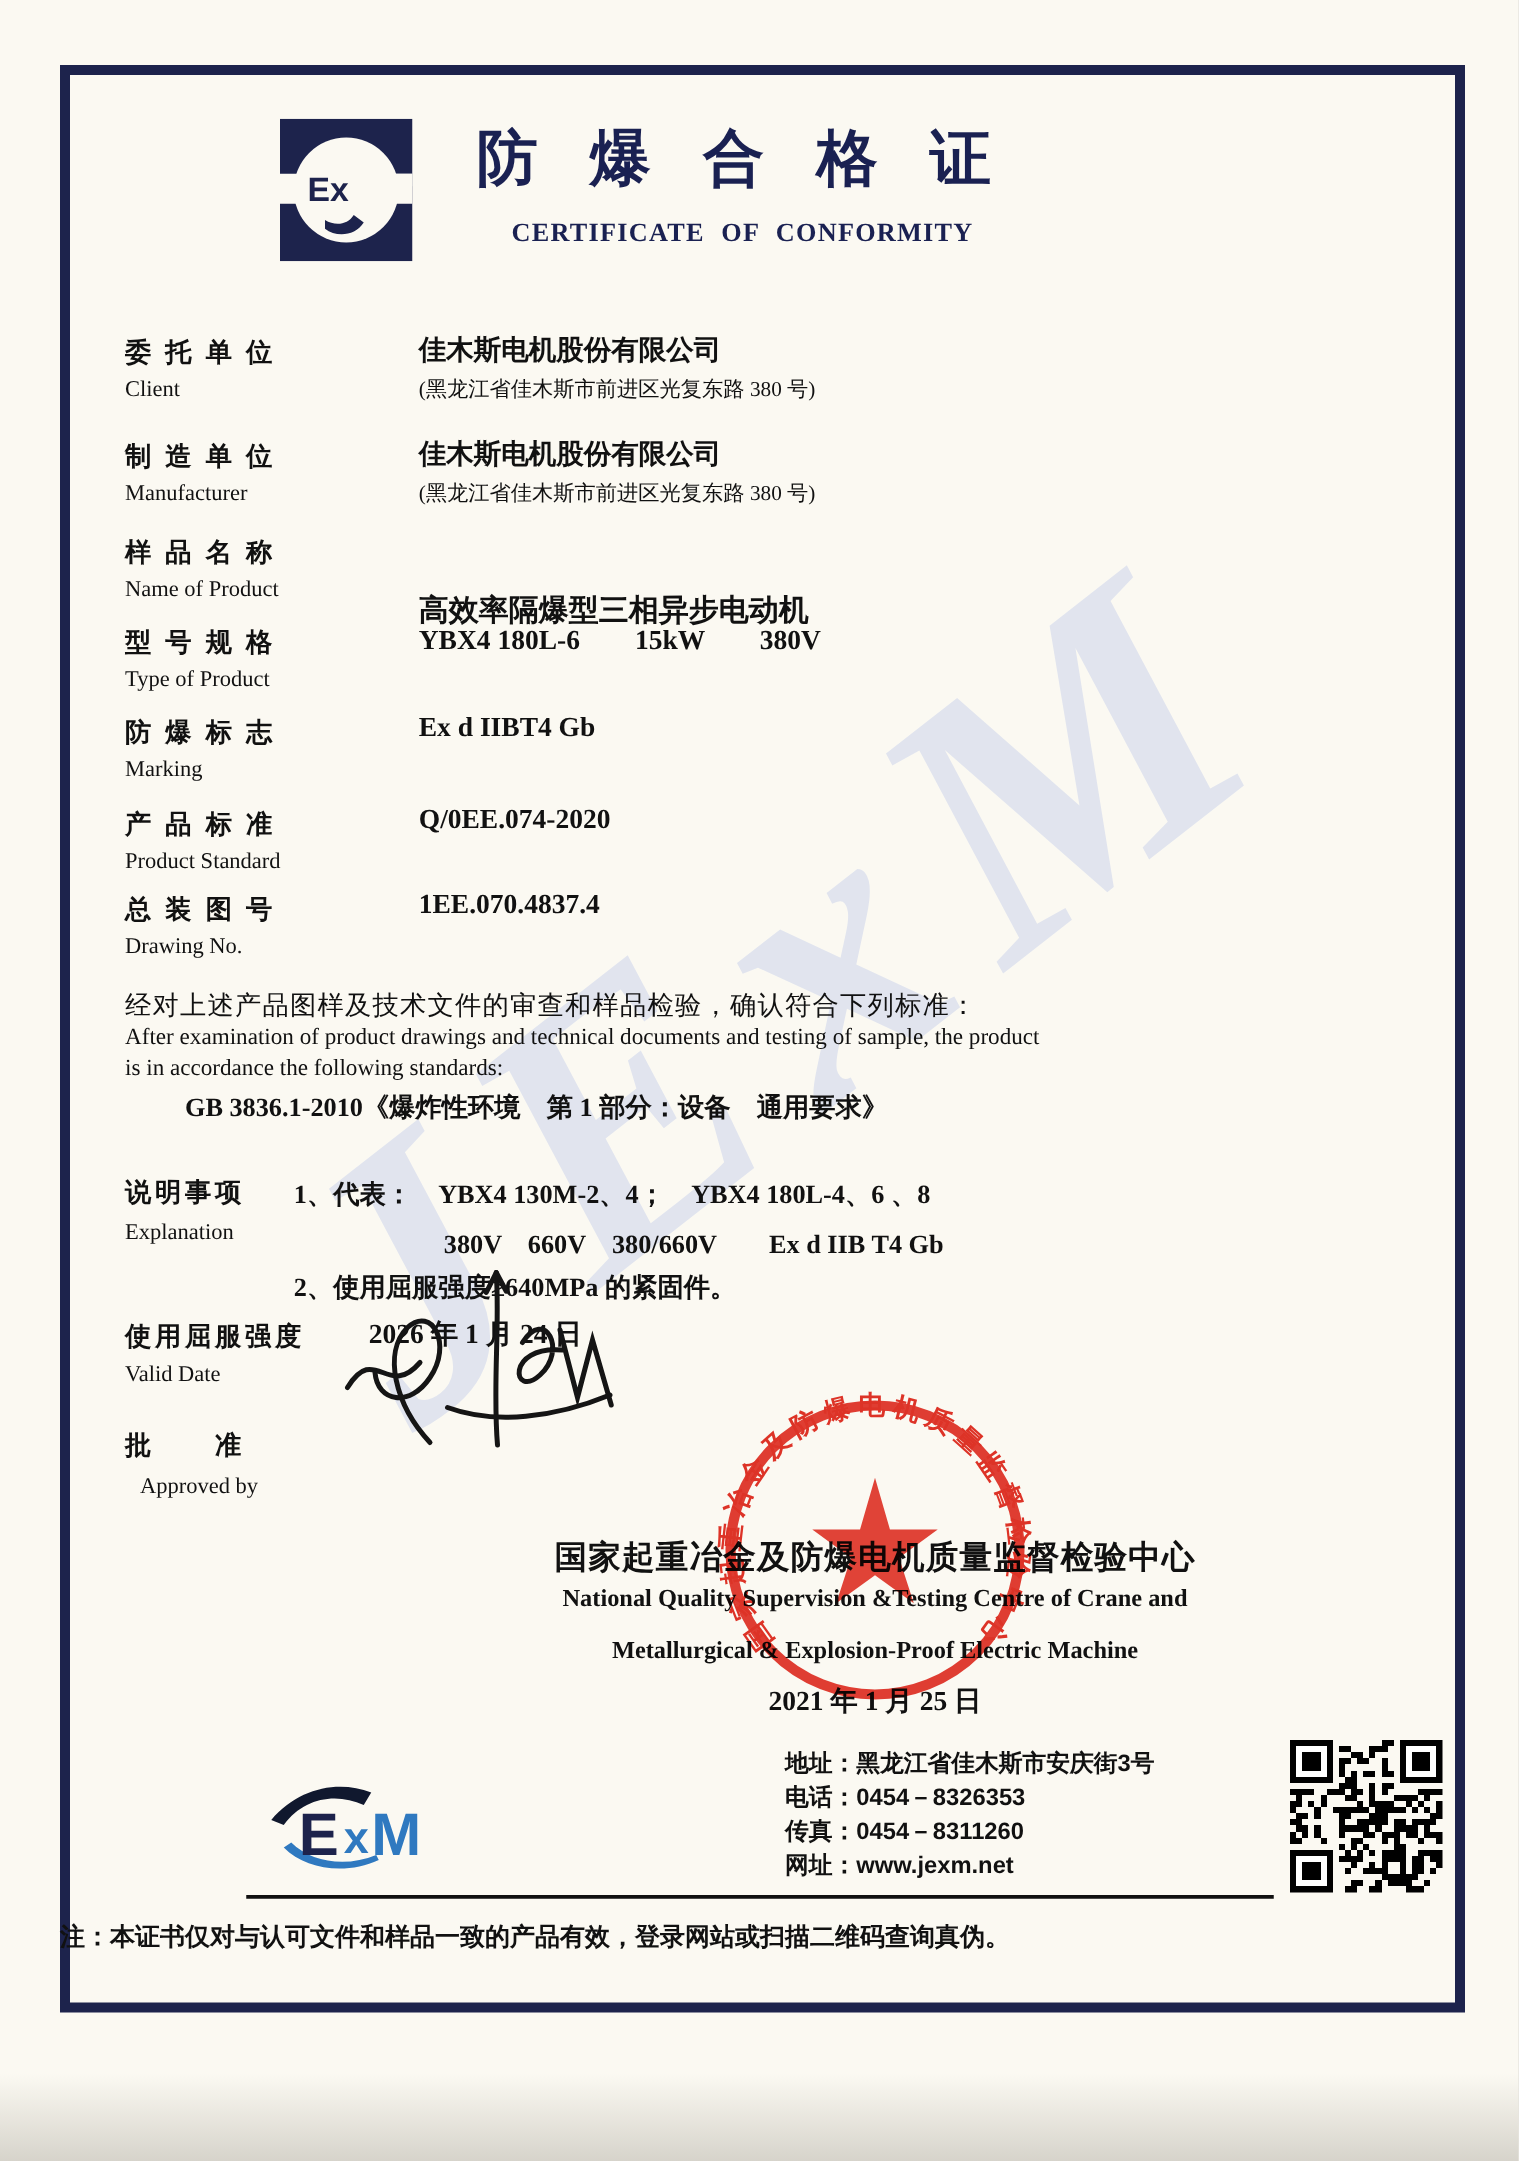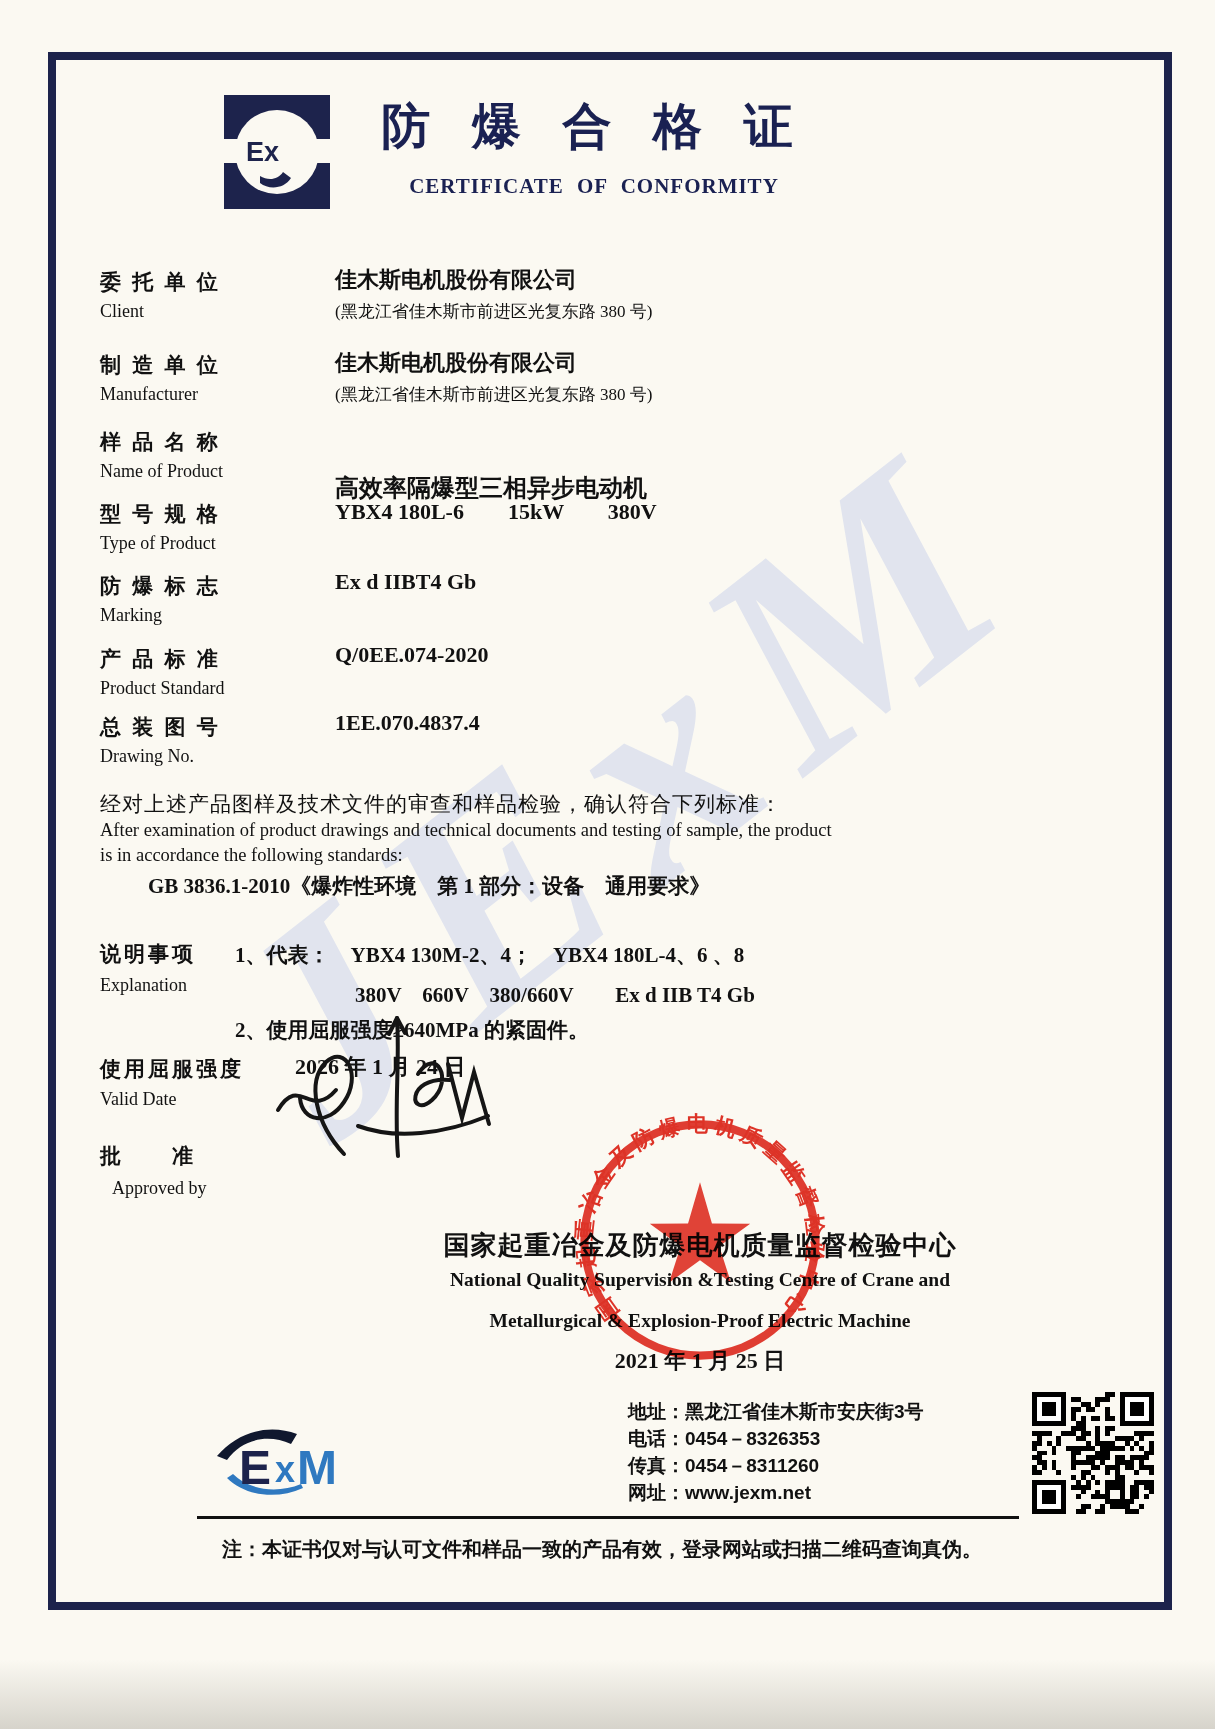--- a/index.html
+++ b/index.html
@@ -37,21 +37,21 @@
   .centre-zh{font-size:26px;font-weight:bold;letter-spacing:1px;white-space:nowrap;}
   .centre-en{font-size:19.5px;font-weight:bold;white-space:nowrap;margin-top:6px;}
   .centre-en2{font-size:19.5px;font-weight:bold;white-space:nowrap;margin-top:19px;}
   .centre-date{font-size:22px;font-weight:bold;margin-top:14px;white-space:pre;}
   .sig{left:248px;top:1002px;width:270px;height:175px;}
   .stamp{left:553px;top:1093px;width:294px;height:294px;mix-blend-mode:multiply;opacity:.93;z-index:4;}
   .inst-zh{font-family:"Liberation Sans","DejaVu Sans",sans-serif;font-size:30px;font-weight:bold;white-space:nowrap;}
   .inst-en{font-family:"Liberation Sans","DejaVu Sans",sans-serif;font-size:11px;letter-spacing:.4px;color:#222;margin-top:5px;white-space:nowrap;}
   .contact{font-family:"Liberation Sans","DejaVu Sans",sans-serif;font-size:19px;font-weight:bold;line-height:27px;white-space:nowrap;}
   .rule{left:197px;top:1516px;width:822px;height:3px;background:#111;}
-  .note{left:48px;top:1536px;width:1108px;text-align:center;
+  .note{left:48px;top:1536px;width:1108px;
         font-family:"Liberation Sans","DejaVu Sans",sans-serif;font-size:20px;font-weight:bold;white-space:nowrap;}
   .shadow-bottom{position:absolute;left:0;bottom:0;width:100%;height:70px;z-index:5;
         background:linear-gradient(to bottom,rgba(210,207,198,0),rgba(205,202,193,.8));pointer-events:none;}
 </style>
 </head>
 <body>
 
 <div class="page">
 
   <div class="wm">JExM</div>

